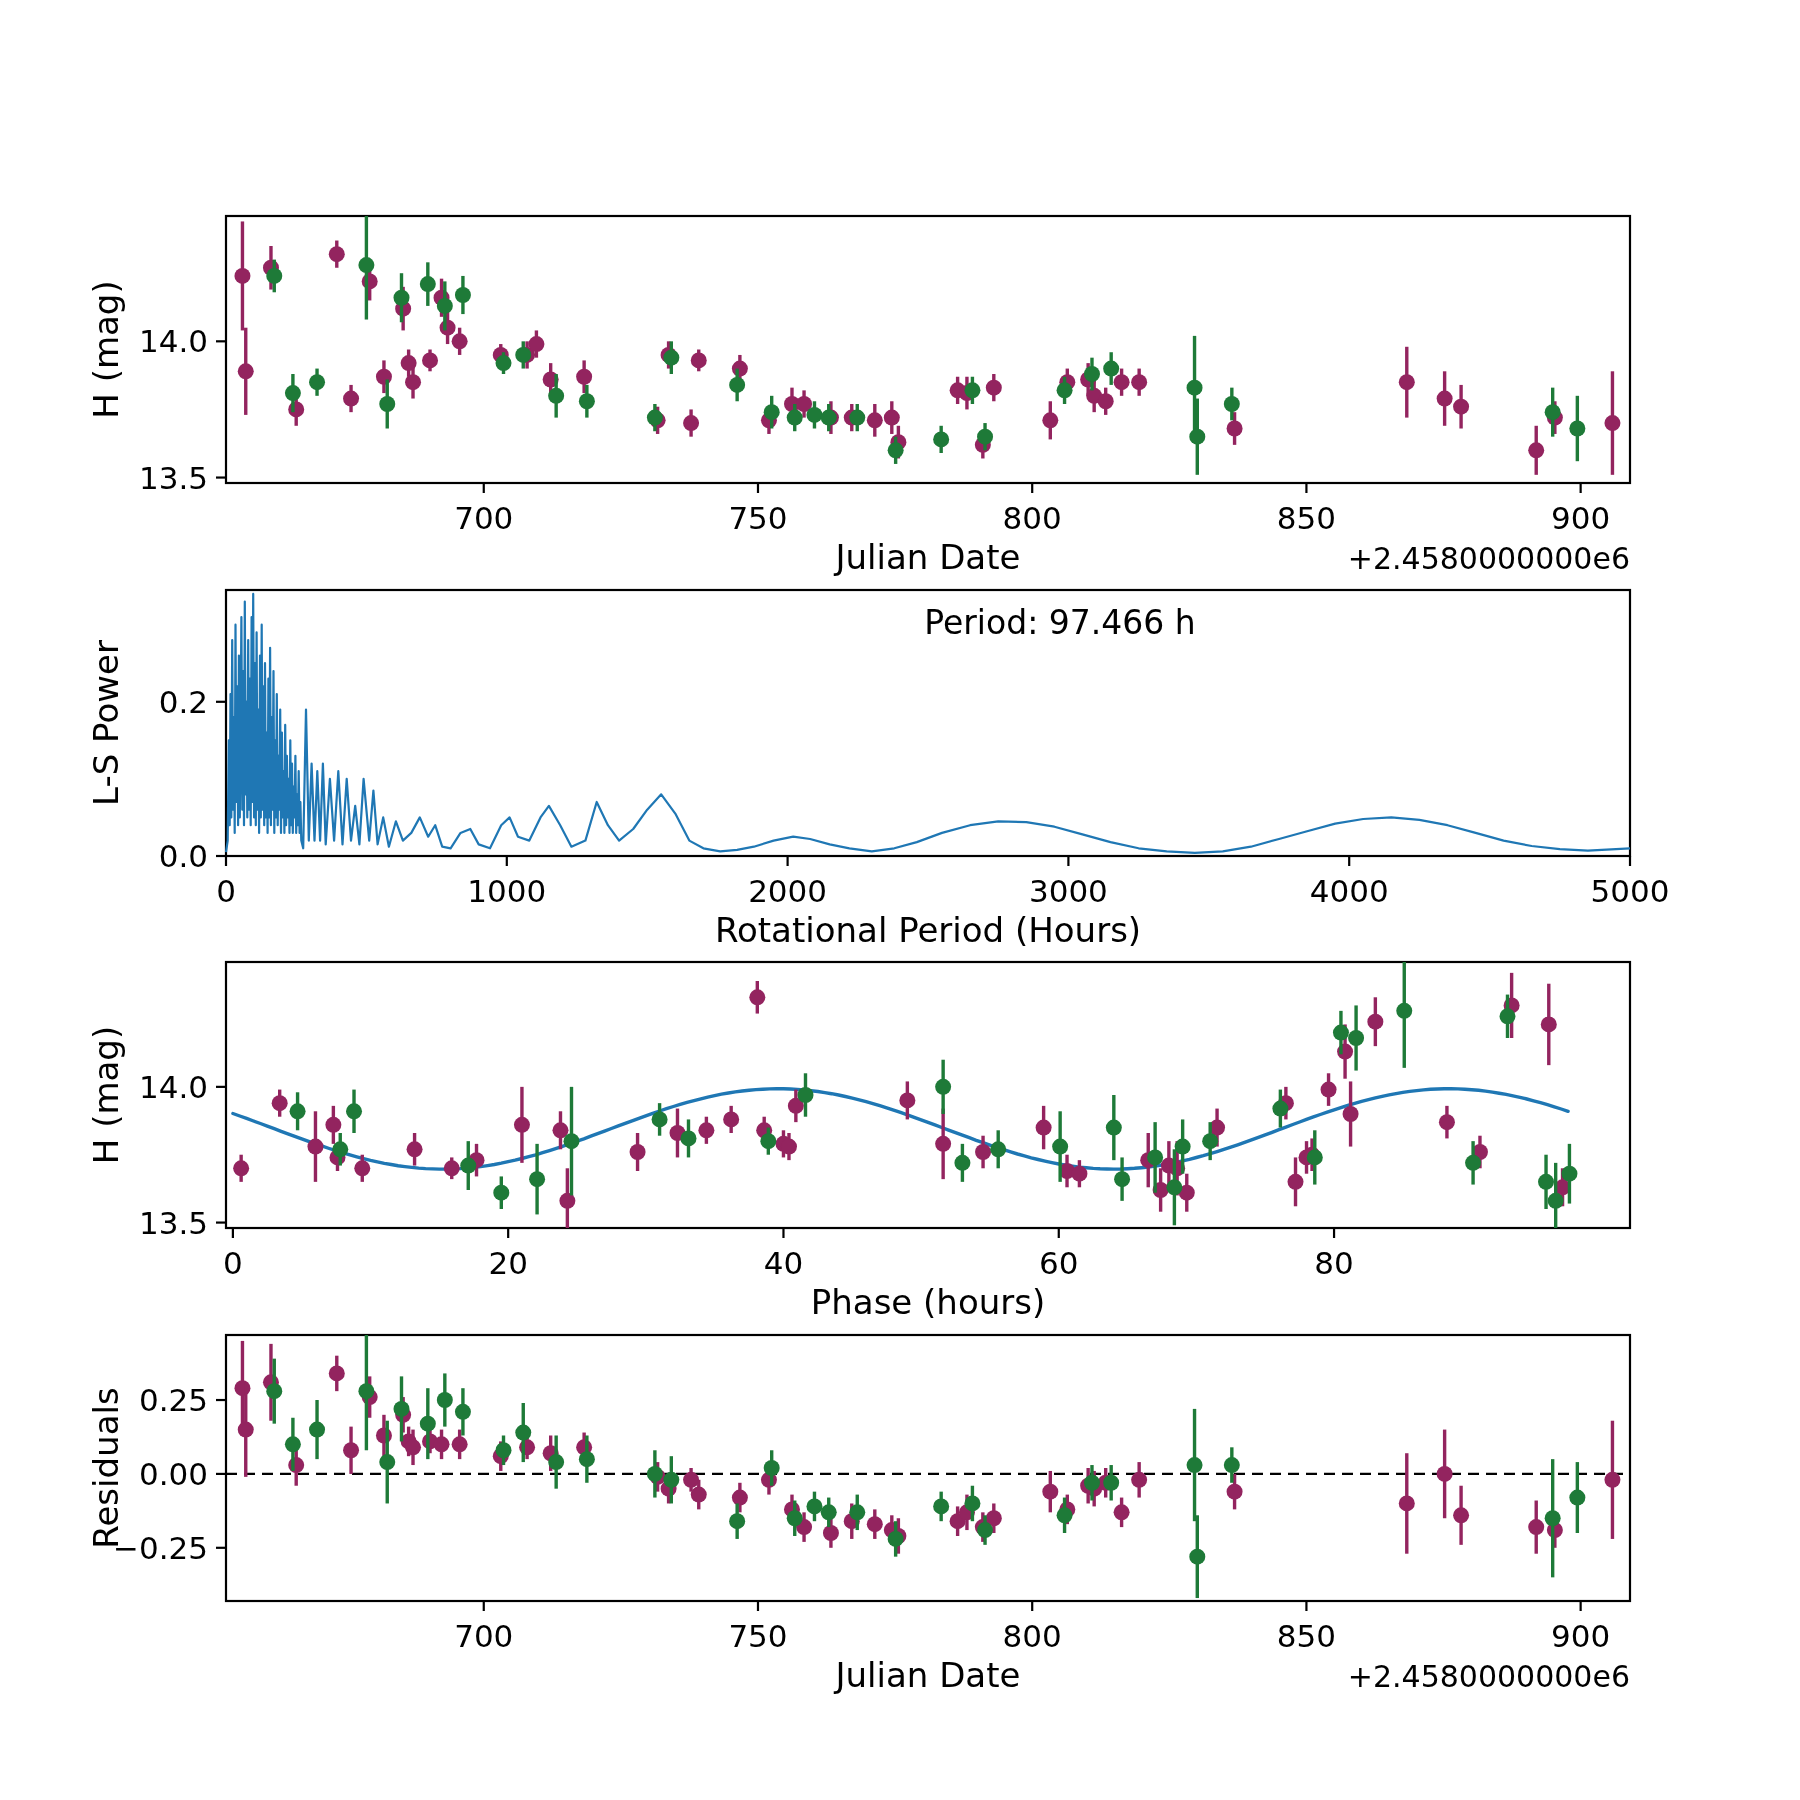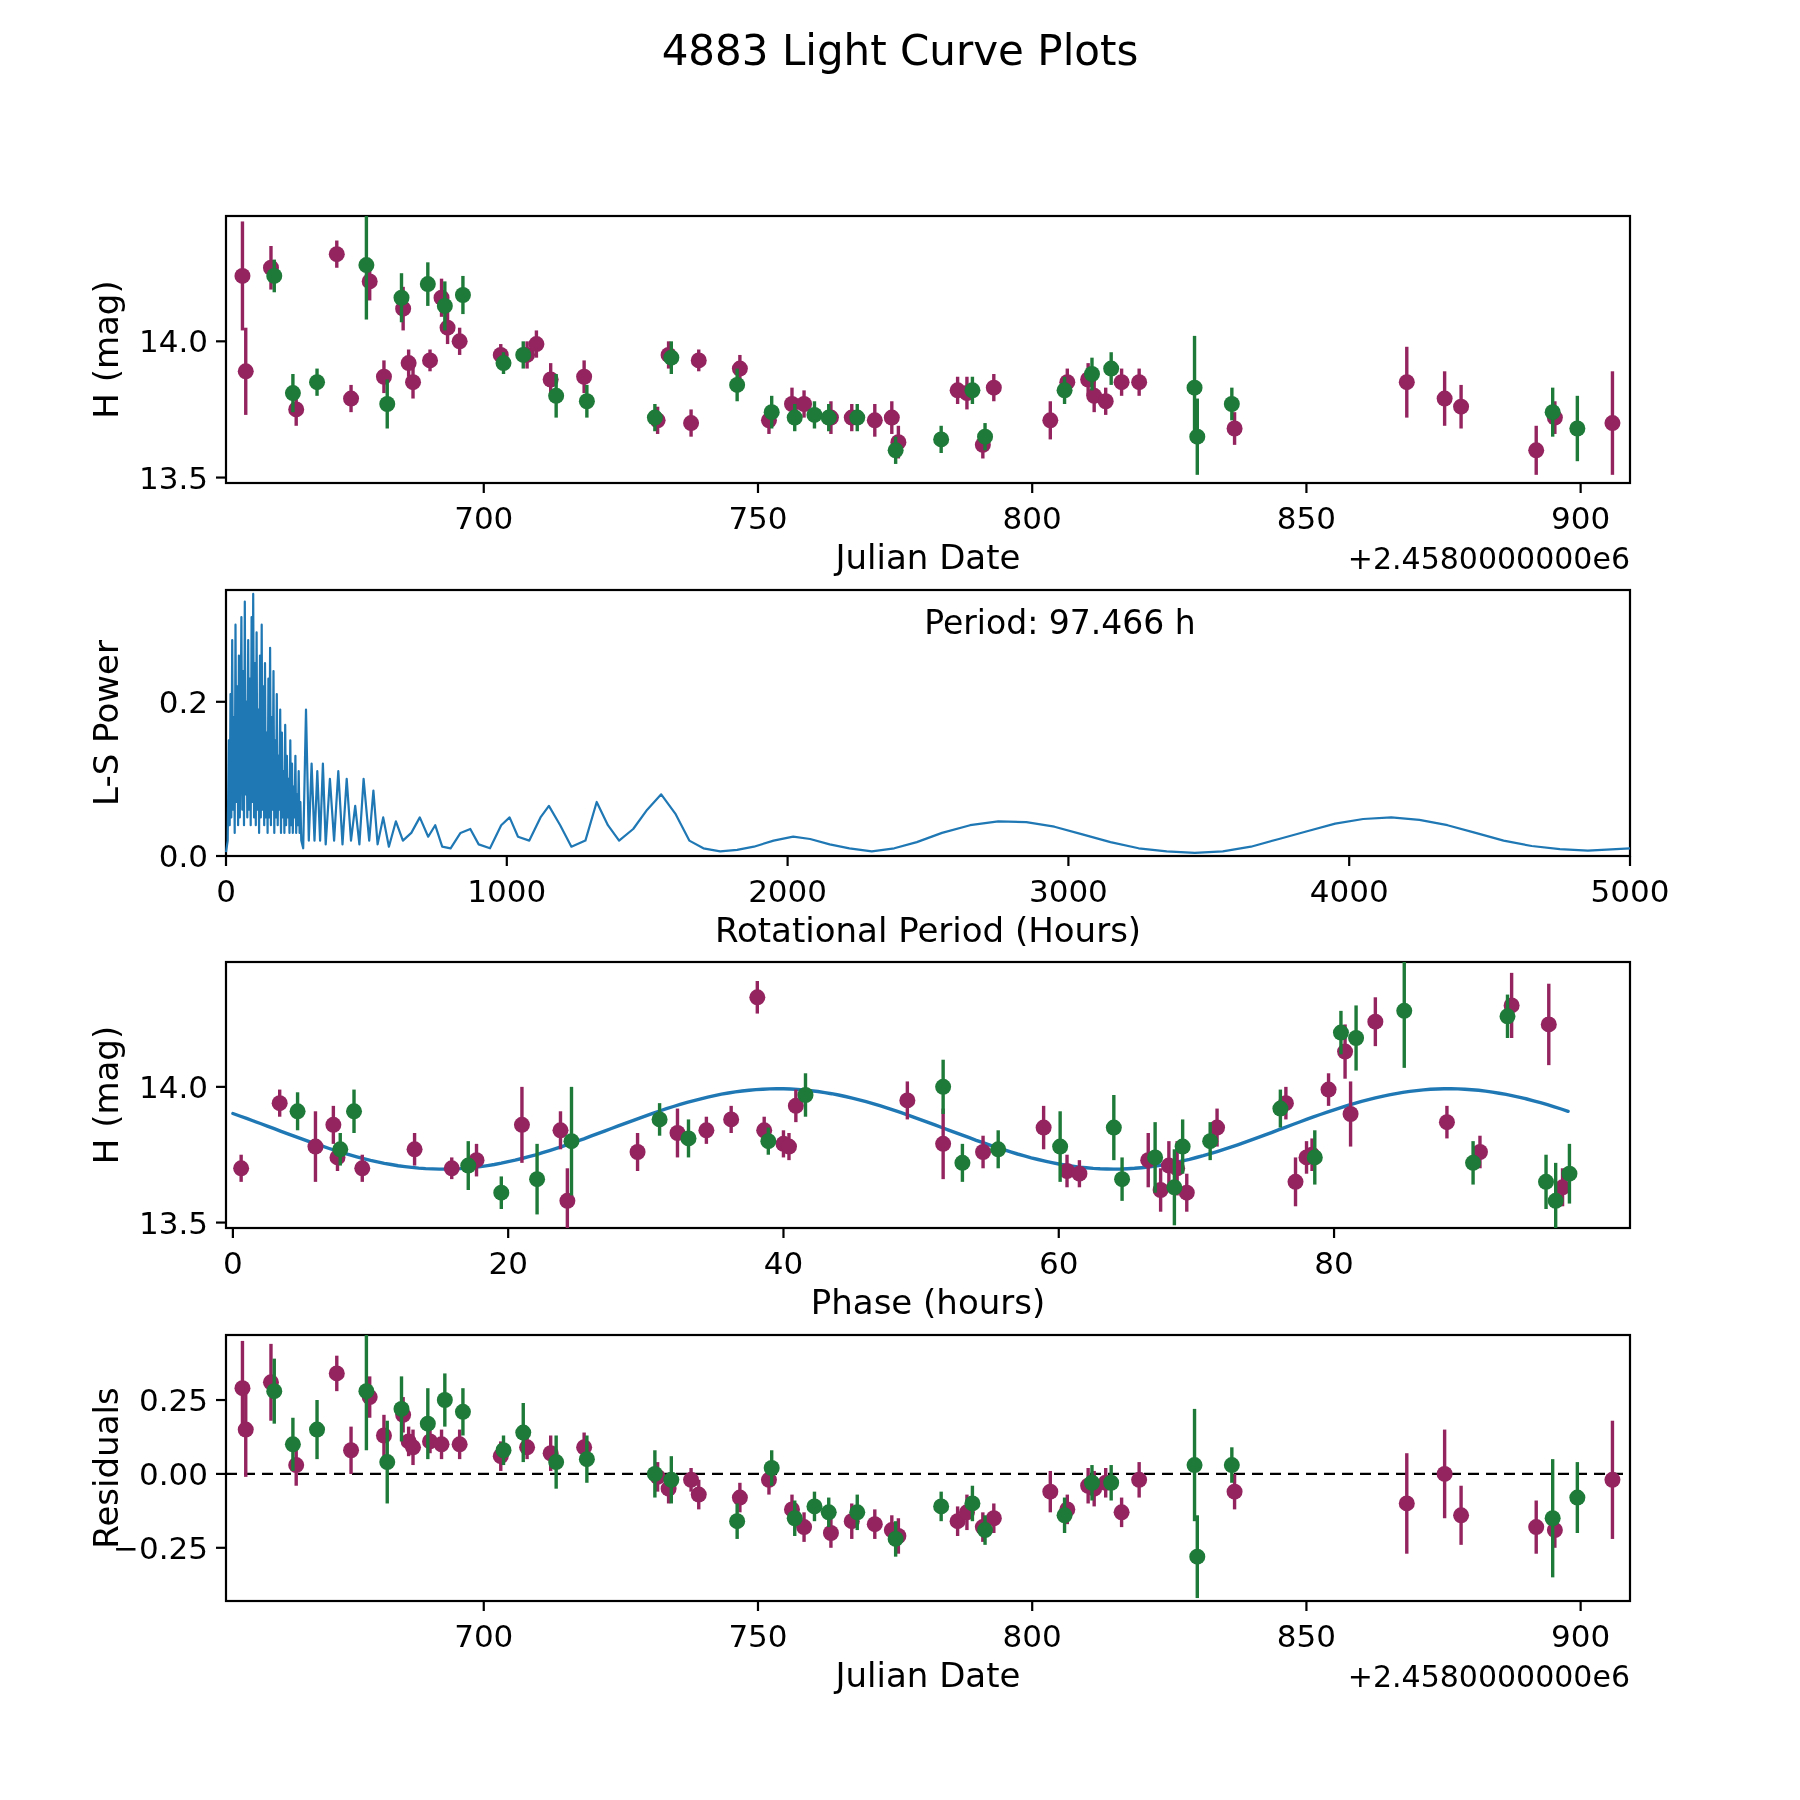--- a/index.html
+++ b/index.html
@@ -7,21 +7,20 @@
   .figure{position:relative;width:1800px;height:1800px;background:#ffffff;overflow:hidden;}
   .title{position:absolute;top:26px;left:0;width:1800px;text-align:center;
          font-size:42px;color:#000;letter-spacing:0px;}
   svg{position:absolute;left:0;top:0;}
   text{fill:#000;}
 </style>
 </head>
 <body>
 
 <div class="figure">
-  <div class="title">4883 Light Curve Plots</div>
   <svg id="charts" width="1800" height="1800" viewBox="0 0 1800 1800" xmlns="http://www.w3.org/2000/svg">
       <g>
         <rect x="226" y="216" width="1404" height="267" fill="none" stroke="#000000" stroke-width="2.2"></rect>
         <line x1="483.765625" y1="483" x2="483.765625" y2="493" stroke="#000000" stroke-width="2.2"></line>
         <text x="483.765625" y="529" text-anchor="middle" font-size="31" font-family="&quot;DejaVu Sans&quot;,&quot;Liberation Sans&quot;,sans-serif">700</text>
         <line x1="757.984375" y1="483" x2="757.984375" y2="493" stroke="#000000" stroke-width="2.2"></line>
         <text x="757.984375" y="529" text-anchor="middle" font-size="31" font-family="&quot;DejaVu Sans&quot;,&quot;Liberation Sans&quot;,sans-serif">750</text>
         <line x1="1032.203125" y1="483" x2="1032.203125" y2="493" stroke="#000000" stroke-width="2.2"></line>
         <text x="1032.203125" y="529" text-anchor="middle" font-size="31" font-family="&quot;DejaVu Sans&quot;,&quot;Liberation Sans&quot;,sans-serif">800</text>
         <line x1="1306.421875" y1="483" x2="1306.421875" y2="493" stroke="#000000" stroke-width="2.2"></line>

